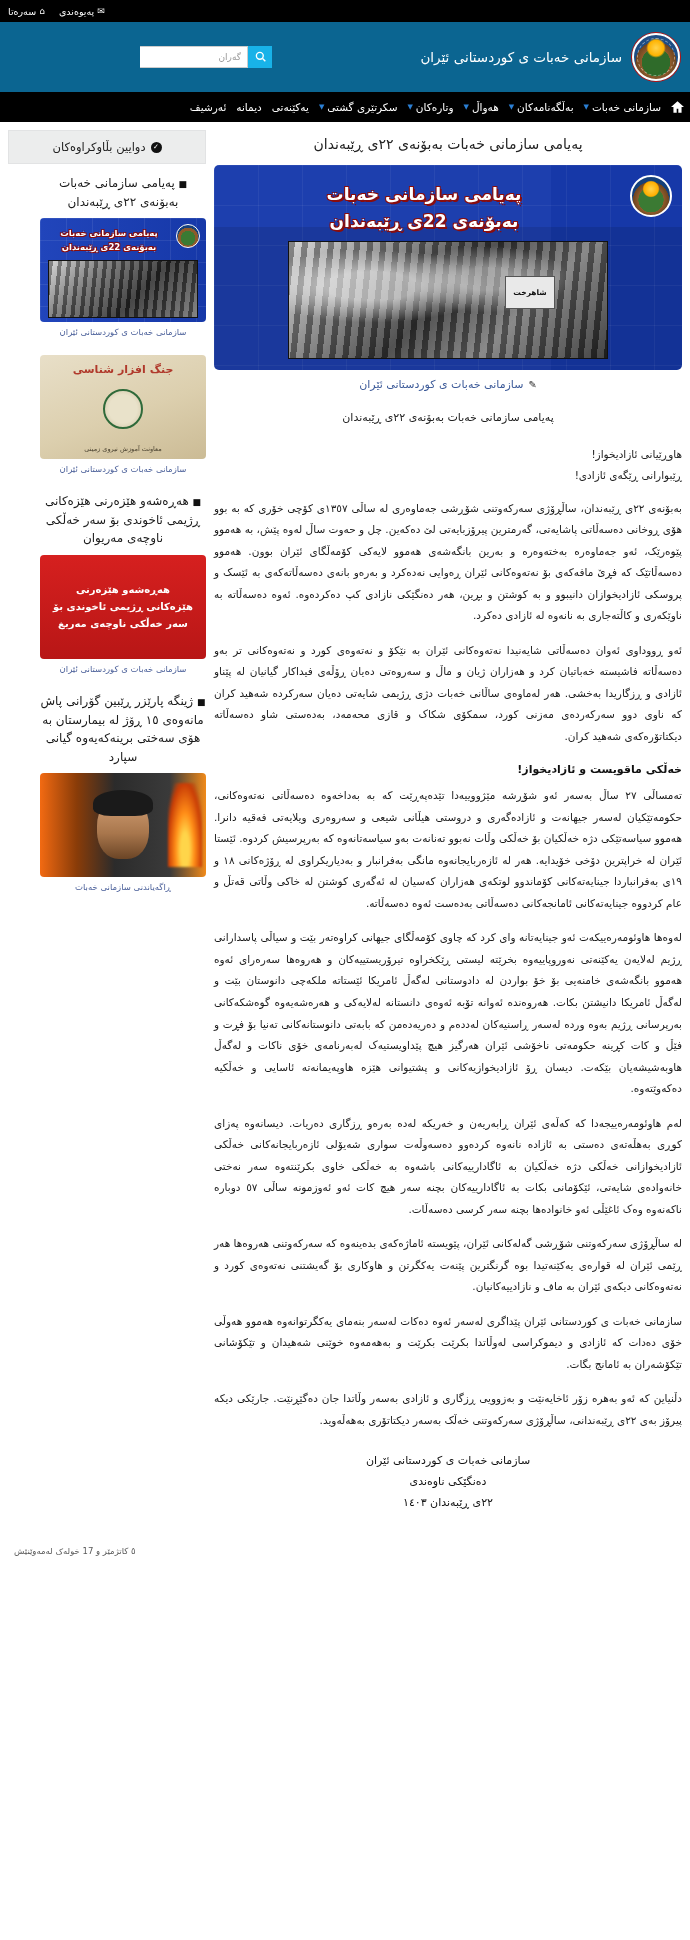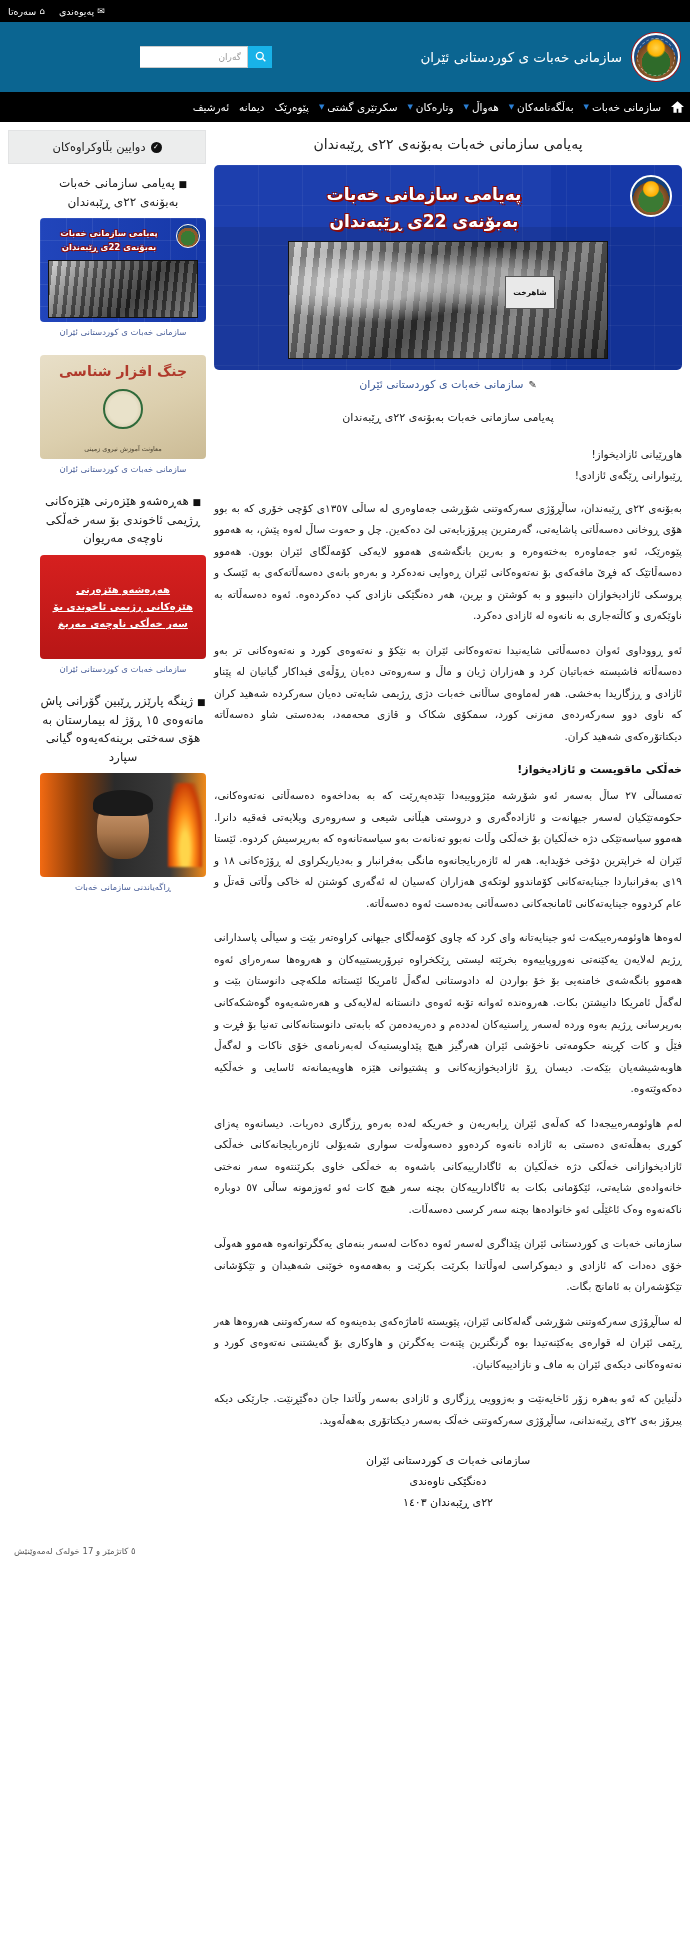--- a/index.html
+++ b/index.html
@@ -346,40 +346,40 @@
   .thumb-poster .tp-photo::after{
     content:""; position:absolute; inset:0;
     background: repeating-linear-gradient(96deg,rgba(0,0,0,.35) 0 4px,rgba(255,255,255,.14) 4px 9px);
   }
   
   .thumb-book {
     background: linear-gradient(160deg,#e8dfc8 0%,#dccfae 55%,#cbbb95 100%);
   }
   .thumb-book .bk-title {
     position:absolute; top:8px; right:10px; left:10px;
-    color:#b0392b; font-size:14px; font-weight:bold; text-align:center;
+    color:#b0392b; font-size:11px; font-weight:bold; text-align:center;
   }
   .thumb-book .bk-emb {
     position:absolute; left:50%; top:52%; transform:translate(-50%,-50%);
     width:40px;height:40px;border-radius:50%;
     border:2px solid #2f6a3a;
     background: radial-gradient(circle,#e9e2ca 55%,#cdbf9e 100%);
   }
   .thumb-book .bk-sub {
     position:absolute; bottom:6px; right:10px; left:10px;
     text-align:center; font-size:6.5px; color:#4a4230;
   }
   
   .thumb-red {
     background: linear-gradient(180deg,#d6201f 0%,#b81616 100%);
     display:flex; align-items:center; justify-content:center;
   }
   .thumb-red .rb-txt {
     color:#fff; font-size:10px; font-weight:bold; line-height:1.7;
-    text-align:center; padding: 0 12px; text-decoration: underline;
+    text-align:center; padding: 0 12px;
   }
   
   .thumb-face {
     background: linear-gradient(90deg,#f26a12 0%,#8a3c08 22%,#2b2b2b 45%,#3a3a3a 78%,#f08a1a 100%);
   }
   .thumb-face .fc-head {
     position:absolute; left:50%; top:52%; transform:translate(-50%,-50%);
     width:52px;height:64px;border-radius:48% 48% 42% 42%;
     background: linear-gradient(180deg,#d8a57a 0%,#a8764c 60%,#6b4526 100%);
   }
@@ -453,21 +453,21 @@
   </a>
   <a class="nav-item" href="#">
     <span>وتارەکان</span>
     <span class="caret">▼</span>
   </a>
   <a class="nav-item" href="#">
     <span>سکرتێری گشتی</span>
     <span class="caret">▼</span>
   </a>
   <a class="nav-item" href="#">
-    <span>پێوەرێک</span>
+    <span>یەکێنەتی</span>
   </a>
   <a class="nav-item" href="#">
     <span>دیمانه</span>
   </a>
   <a class="nav-item" href="#">
     <span>ئەرشیف</span>
   </a>
 </nav>
 
 <div class="page">
@@ -502,22 +502,22 @@
     </div>
 
     <p class="art-p">بەبۆنەی ٢٢ی ڕێبەندان، ساڵڕۆژی سەرکەوتنی شۆڕشی جەماوەری لە ساڵی ١٣٥٧ی کۆچی خۆری کە بە بوو هۆی ڕوخانی دەسەڵاتی پاشایەتی، گەرمترین پیرۆزبایەتی لێ دەکەین. چل و حەوت ساڵ لەوە پێش، بە هەموو پێوەرێک، ئەو جەماوەرە بەختەوەرە و بەرین بانگەشەی هەموو لایەکی کۆمەڵگای ئێران بوون. هەموو دەسەڵاتێک کە فڕێ مافەکەی بۆ نەتەوەکانی ئێران ڕەوایی نەدەکرد و بەرەو بانەی دەسەڵاتەکەی بە ئێسک و پروسکی ئازادیخوازان دانیبوو و بە کوشتن و بڕین، هەر دەنگێکی نازادی کپ دەکردەوە. ئەوە دەسەڵاتە بە ناوێکەری و کاڵتەجاری بە نانەوە لە ئازادی دەکرد.</p>
     <p class="art-p">ئەو ڕووداوی ئەوان دەسەڵاتی شایەنیدا نەتەوەکانی ئێران بە نێکۆ و نەتەوەی کورد و نەتەوەکانی تر بەو دەسەڵاتە فاشیستە خەباتیان کرد و هەزاران ژیان و ماڵ و سەروەتی دەیان ڕۆڵەی فیداکار گیانیان لە پێناو ئازادی و ڕزگاریدا بەخشی. هەر لەماوەی ساڵانی خەبات دژی ڕژیمی شایەتی دەیان سەرکردە شەهید کران کە ناوی دوو سەرکەردەی مەزنی کورد، سمکۆی شکاک و قازی محەمەد، بەدەستی شاو دەسەڵاتە دیکتاتۆرەکەی شەهید کران.</p>
 
     <h2 class="art-h">خەڵکی ماقویست و ئازادیخواز!</h2>
 
     <p class="art-p">تەمساڵی ٢٧ ساڵ بەسەر ئەو شۆڕشە مێژووییەدا تێدەپەڕێت کە بە بەداخەوە دەسەڵاتی نەتەوەکانی، حکومەتێکیان لەسەر جیهانەت و ئازادەگەری و دروستی هیڵانی شیعی و سەروەری ویلایەتی فەقیە دانرا. هەموو سیاسەتێکی دژە خەڵکیان بۆ خەڵکی وڵات نەبوو تەنانەت بەو سیاسەتانەوە کە بەرپرسیش کردوە. ئێستا ئێران لە خراپترین دۆخی خۆیدایە. هەر لە ئازەربایجانەوە مانگی بەفرانبار و بەدیاریکراوی لە ڕۆژەکانی ١٨ و ١٩ی بەفرانباردا جینایەتەکانی کۆماندوو لوتکەی هەزاران کەسیان لە ئەگەری کوشتن لە خاکی وڵاتی قەتڵ و عام کردووە جینایەتەکانی ئامانجەکانی دەسەڵاتی بەدەست ئەوە دەسەڵاتە.</p>
     <p class="art-p">لەوەها هاوئومەرەییکەت ئەو جینایەتانە وای کرد کە چاوی کۆمەڵگای جیهانی کراوەتەر بێت و سیاڵی پاسدارانی ڕژیم لەلایەن یەکێنەتی نەوروپاییەوە بخرێتە لیستی ڕێکخراوە تیرۆریستییەکان و هەروەها سەرەرای ئەوە هەموو بانگەشەی خامنەیی بۆ خۆ بواردن لە دادوستانی لەگەڵ ئامریکا ئێستاتە ملکەچی دانوستان بێت و لەگەڵ ئامریکا دانیشتن بکات. هەروەندە ئەوانە تۆبە ئەوەی دانستانە لەلایەکی و هەرەشەیەوە گوەشکەکانی بەرپرسانی ڕژیم بەوە وردە لەسەر ڕاسنیەکان لەددەم و دەریەدەمن کە بابەتی دانوستانەکانی تەنیا بۆ فڕت و فێڵ و کات کڕینە حکومەتی ناخۆشی ئێران هەرگیز هیچ پێداویستیەک لەبەرنامەی خۆی ناکات و لەگەڵ هاوبەشیشەیان بێکەت. دیسان ڕۆ ئازادیخوازیەکانی و پشتیوانی هێزە هاوپەیمانەتە ئاسایی و خەڵکیە دەکەوێتەوە.</p>
     <p class="art-p">لەم هاوئومەرەییجەدا کە کەڵەی ئێران ڕابەریەن و خەریکە لەدە بەرەو ڕزگاری دەریات. دیسانەوە پەزای کوڕی بەهڵەتەی دەستی بە ئازادە نانەوە کردەوو دەسەوڵەت سواری شەیۆلی ئازەربایجانەکانی خەڵکی ئازادیخوازانی خەڵکی دژە خەڵکیان بە ئاگادارییەکانی باشەوە بە خەڵکی خاوی بکرێنتەوە سەر نەختی خانەوادەی شایەتی، ئێکۆمانی بکات بە ئاگادارییەکان بچنە سەر هیچ کات ئەو ئەوزمونە ساڵی ٥٧ دوبارە ناکەنەوە وەک ئاغێڵی ئەو خانوادەها بچنە سەر کرسی دەسەڵات.</p>
+    <p class="art-p">لە ساڵڕۆژی سەرکەوتنی شۆڕشی گەلەکانی ئێران، پێویستە ئاماژەکەی بدەینەوە کە سەرکەوتنی هەروەها هەر ڕێمی ئێران لە قوارەی یەکێنەتیدا بوە گرنگترین پێنەت یەکگرتن و هاوکاری بۆ گەیشتنی نەتەوەی کورد و نەتەوەکانی دیکەی ئێران بە ماف و نازادییەکانیان.</p>
     <p class="art-p">سازمانی خەبات ی کوردستانی ئێران پێداگری لەسەر ئەوە دەکات لەسەر بنەمای یەکگرتوانەوە هەموو هەوڵی خۆی دەدات کە ئازادی و دیموکراسی لەوڵاتدا بکرێت بکرێت و بەهەمەوە خوێنی شەهیدان و تێکۆشانی تێکۆشەران بە ئامانج بگات.</p>
-    <p class="art-p">لە ساڵڕۆژی سەرکەوتنی شۆڕشی گەلەکانی ئێران، پێویستە ئاماژەکەی بدەینەوە کە سەرکەوتنی هەروەها هەر ڕێمی ئێران لە قوارەی یەکێنەتیدا بوە گرنگترین پێنەت یەکگرتن و هاوکاری بۆ گەیشتنی نەتەوەی کورد و نەتەوەکانی دیکەی ئێران بە ماف و نازادییەکانیان.</p>
     <p class="art-p">دڵنیاین کە ئەو بەهرە زۆر ئاخایەنێت و بەزوویی ڕزگاری و ئازادی بەسەر وڵاتدا جان دەگێڕنێت. جارێکی دیکە پیرۆز بەی ٢٢ی ڕێبەندانی، ساڵڕۆژی سەرکەوتنی خەڵک بەسەر دیکتاتۆری بەهەڵەوید.</p>
 
     <div class="art-sign">
       <div>سازمانی خەبات ی کوردستانی ئێران</div>
       <div>دەنگێکی ناوەندی</div>
       <div>٢٢ی ڕێبەندان ١٤٠٣</div>
     </div>
 
   </main>
 

